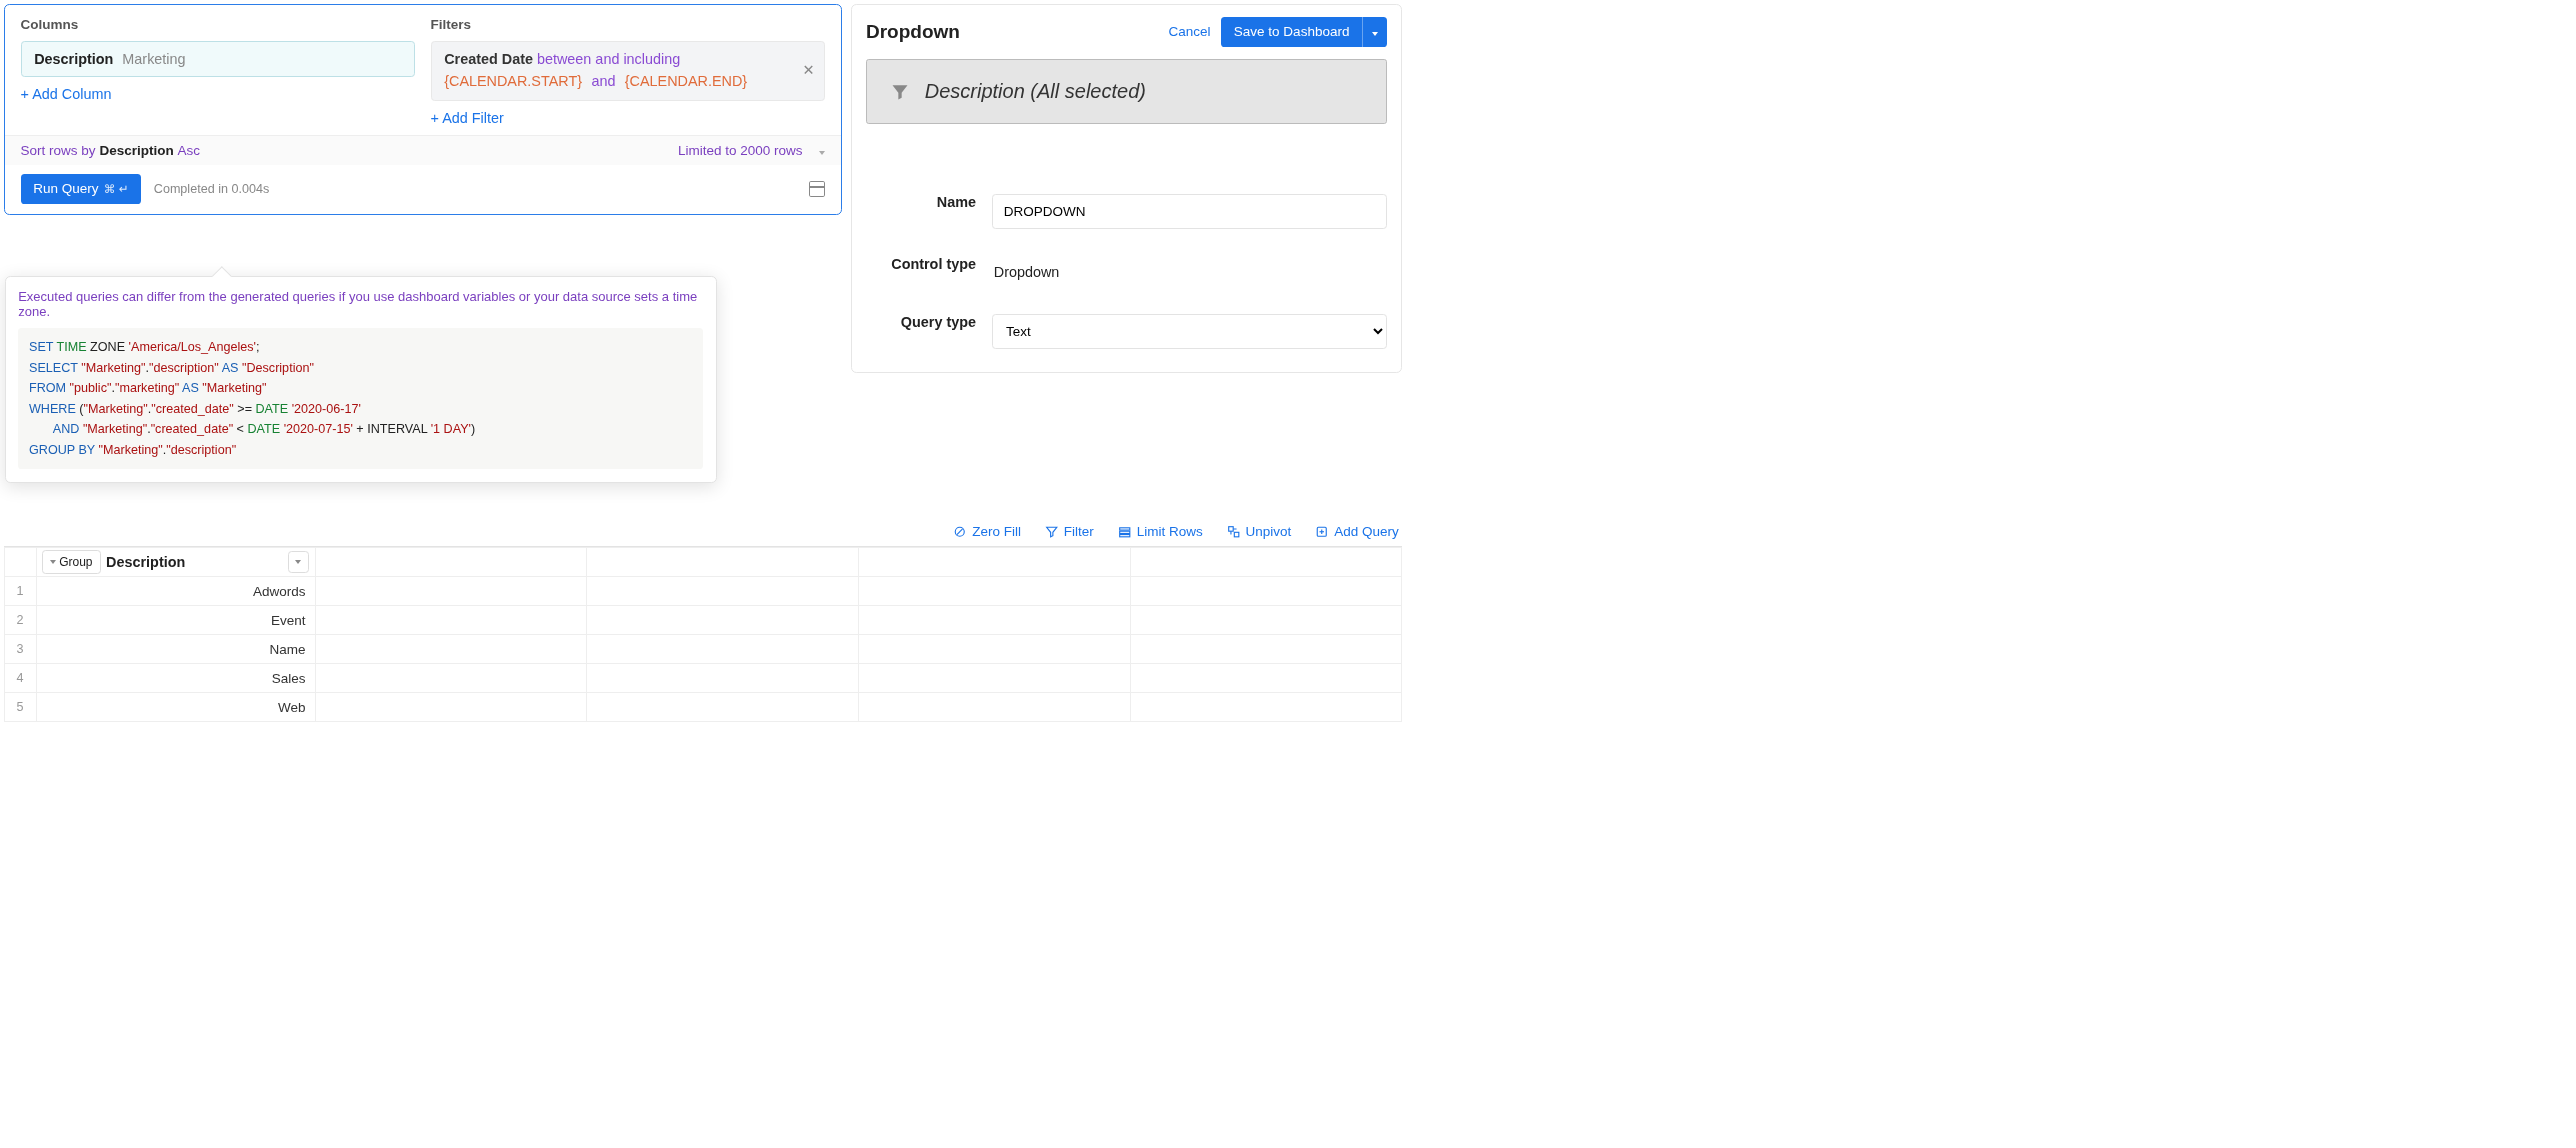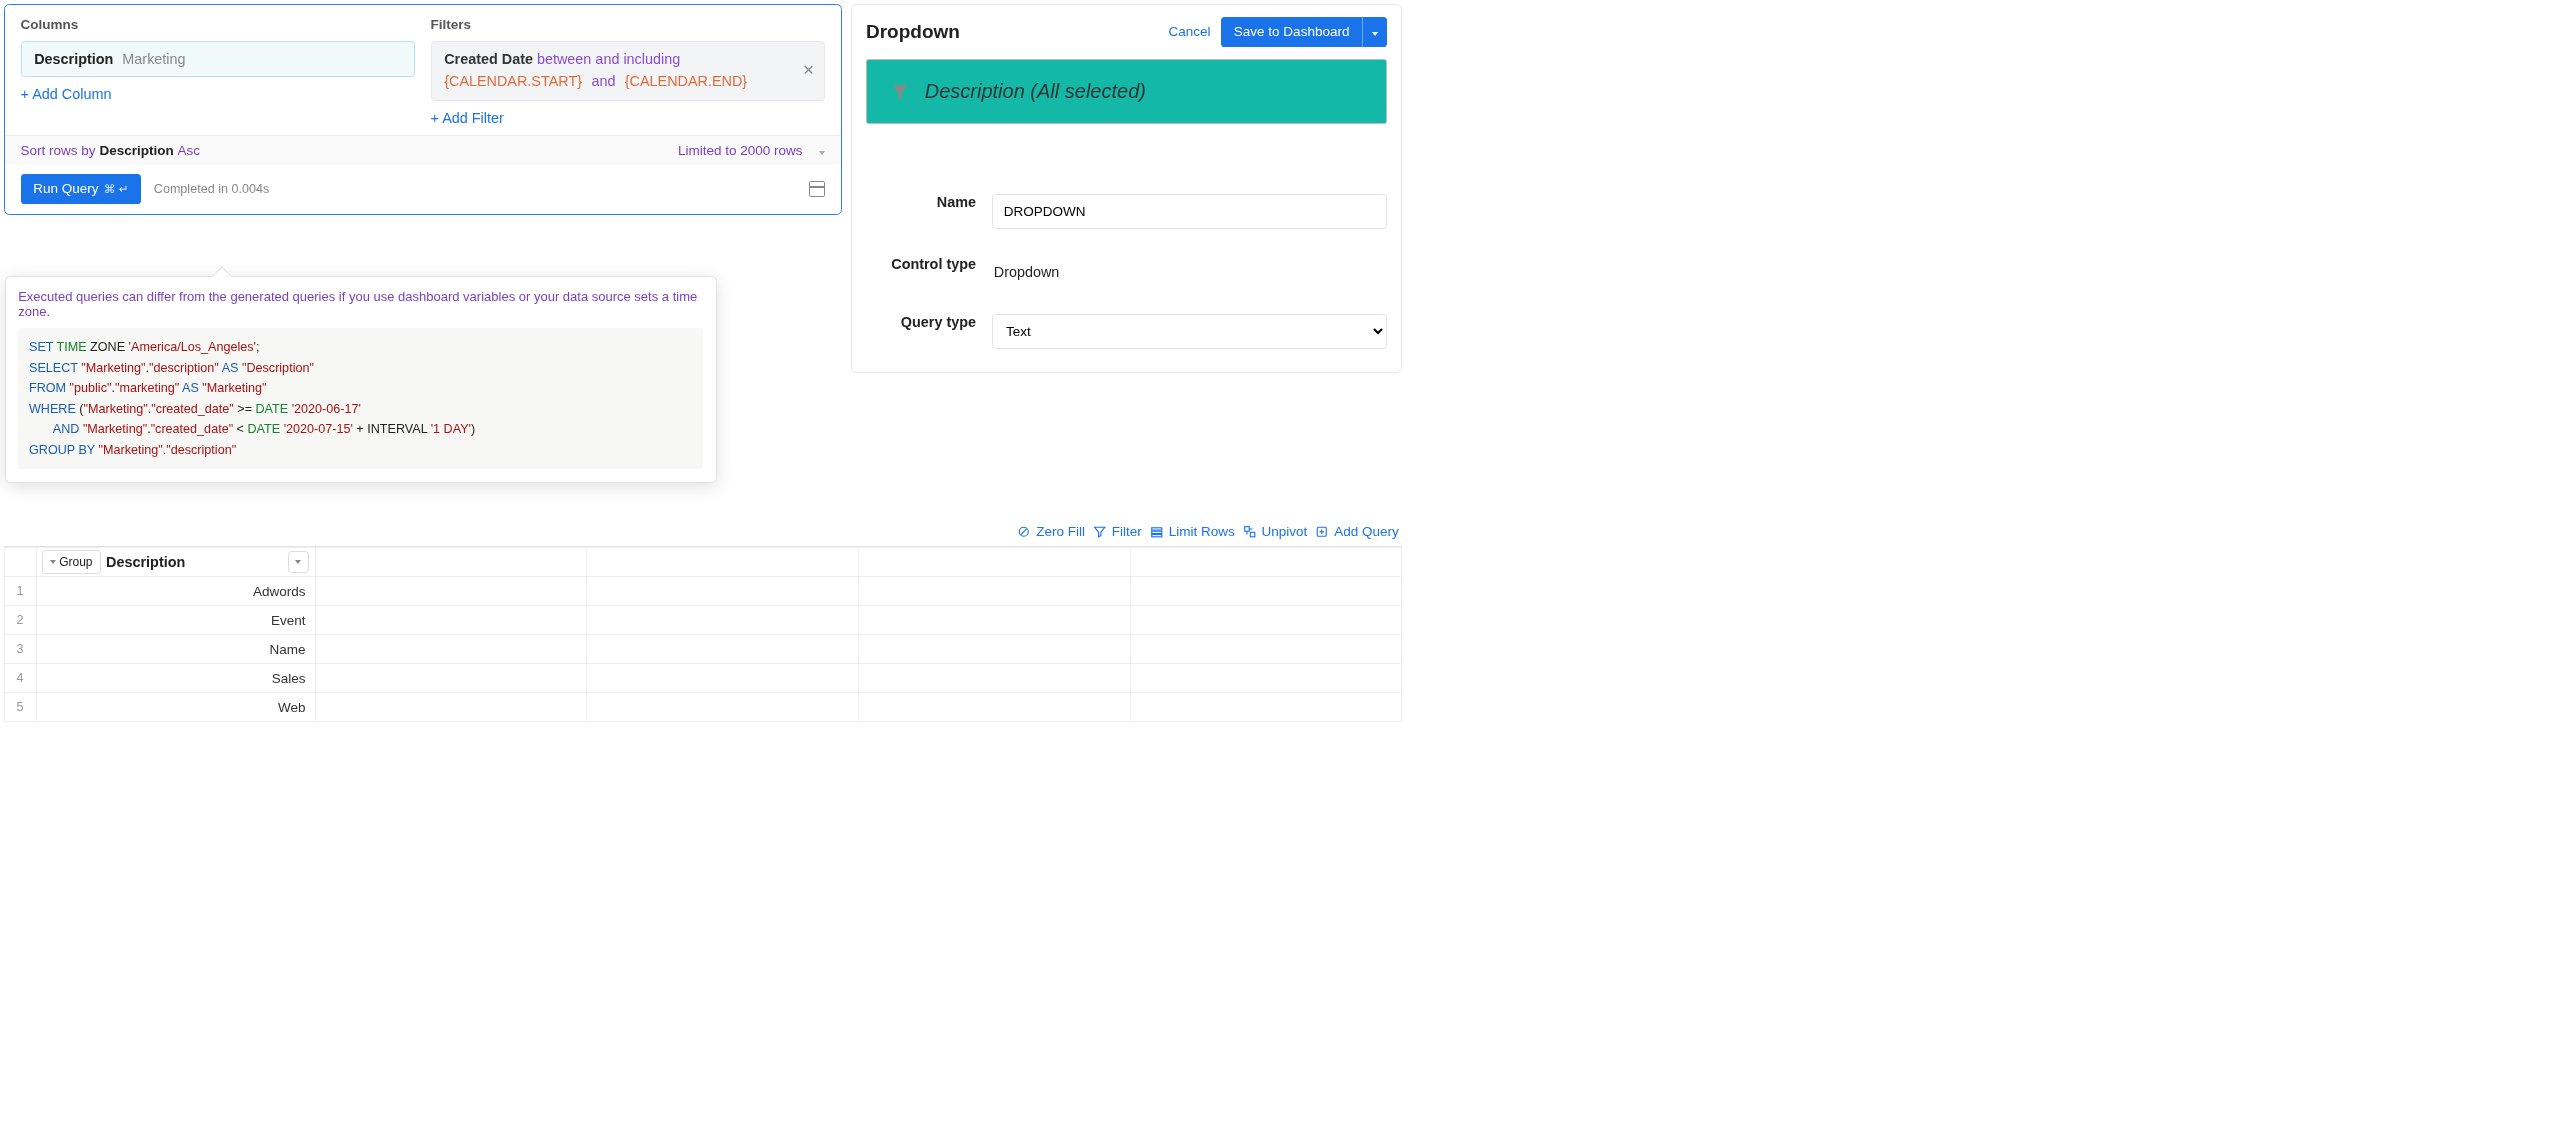--- a/index.html
+++ b/index.html
@@ -36,21 +36,21 @@
 .run-row{ display:flex; align-items:center; padding:9px 16px 10.8px 16px; gap:12.6px;}
 .run-btn{ background:#1a73e8; color:#fff; border:none; border-radius:3.6px; padding:7.2px 12.6px; font-size:13.5px; font-weight:500; cursor:pointer; display:flex; align-items:center; gap:5.4px;}
 .completed{ color:#888; font-size:12.6px;}
 .table-icon{ margin-left:auto; width:16px; height:16px; border:1.4px solid #888; border-radius:1.8px; position:relative;}
 .table-icon::after{content:""; position:absolute; left:0; right:0; top:4.5px; height:1.4px; background:#888;}
 .sql-popup{ position:absolute; top:271px; left:0; width:712px; background:#fff; border:0.9px solid #e3e3e3; border-radius:5.4px; box-shadow:0 3.6px 18px rgba(0,0,0,0.12); padding:12.6px 12.6px; z-index:5;}
 .sql-popup::before{content:""; position:absolute; top:-7.2px; left:209px; width:12.6px; height:12.6px; background:#fff; border-left:0.9px solid #e3e3e3; border-top:0.9px solid #e3e3e3; transform:rotate(45deg);}
 .sql-note{ color:#7a3fbf; font-size:13px; margin-bottom:9px;}
 .sql-code{ background:#f7f7f5; border-radius:3.6px; padding:9px 10.8px; font-family: Menlo, Consolas, monospace; font-size:12.6px; line-height:1.55; white-space:pre; overflow-x:auto;}
 .kw{ color:#1a5fb4; } .id{ color:#a11; } .fn{ color:#178233;} .pl{color:#222;}
-.toolbar-row{ margin-top:142px; display:flex; gap:8px; padding:5.4px 3.6px 7.2px 0; justify-content:flex-end; font-size:13.5px; }
+.toolbar-row{ margin-top:142px; display:flex; gap:24px; padding:5.4px 3.6px 7.2px 0; justify-content:flex-end; font-size:13.5px; }
 .tool{ color:#1a73e8; display:flex; align-items:center; gap:5.4px; cursor:pointer;}
 .tool-ic{ width:13.5px; height:13.5px; display:inline-block;}
 .results-table{ border-top:0.9px solid #e3e3e3; }
 .tbl{ width:100%; border-collapse:collapse; table-layout:fixed;}
 .tbl th, .tbl td{ border:0.9px solid #eee; height:29px;}
 .tbl th{ background:#fff; font-weight:400;}
 .th-idx{ width:32px;}
 .th-desc{ width:279px; text-align:left; padding:0;}
 .th-desc-inner{display:flex; align-items:center; height:100%;}
 .group-btn{ border:0.9px solid #ddd; border-radius:3.6px; padding:3.6px 7.2px; margin:0 5.4px; font-size:12px; background:#fff; cursor:pointer; display:flex; align-items:center; gap:3px;}
@@ -59,21 +59,21 @@
 .td-idx{ text-align:center; color:#999; font-size:12.6px;}
 .td-desc{ text-align:right; padding-right:9px; color:#333; font-size:13.5px;}
 
 .right-panel{ border:0.9px solid #e6e6e6; border-radius:5.4px; background:#fff; padding:0; }
 .rp-head{ display:flex; align-items:center; padding:12.6px 14.4px 9px 14.4px;}
 .rp-title{ font-size:19px; font-weight:600;}
 .rp-actions{ margin-left:auto; display:flex; align-items:center; gap:10.8px;}
 .cancel-link{ color:#1a73e8; font-size:13.5px; cursor:pointer;}
 .save-btn{ background:#1a73e8; color:#fff; border:none; border-radius:3.6px 0 0 3.6px; padding:7.2px 12.6px; font-size:13.5px; cursor:pointer;}
 .save-drop{ background:#1a73e8; color:#fff; border:none; border-radius:0 3.6px 3.6px 0; padding:7.2px 9px; font-size:10.8px; border-left:0.9px solid rgba(255,255,255,.35); cursor:pointer;}
-.preview-box{ margin:3.6px 14.4px 27px 14.4px; border:0.9px solid #bbb; background:#14b8a6; border-radius:2.7px; padding:20px 23.4px; display:flex; align-items:center; gap:14.4px;}
+.preview-box{ margin:3.6px 14.4px 27px 14.4px; border:0.9px solid #bbb; background:#e5e5e5; border-radius:2.7px; padding:20px 23.4px; display:flex; align-items:center; gap:14.4px;}
 .filter-icon{ width:20px; height:20px; }
 .preview-text{ font-size:20px; font-style:italic; color:#333;}
 .form-row{ display:flex; padding:7.2px 14.4px;}
 .form-label{ flex:0 0 126px; text-align:right; font-weight:600; font-size:14.4px; color:#222; padding-right:16px;}
 .form-input{ flex:1; border:0.9px solid #e3e3e3; border-radius:3.6px; padding:9px 10.8px; font-size:13.5px; background:#fff;}
 .form-static{ font-size:14.4px; padding:7.2px 1.8px;}
 .form-select{ flex:1; border:0.9px solid #e3e3e3; border-radius:3.6px; padding:8px 9px; font-size:13.5px; background:#fff;}
 .caret{display:inline-block; width:0; height:0; border-left:3.6px solid transparent; border-right:3.6px solid transparent; border-top:4.5px solid currentColor;}
 </style>
 </head>

